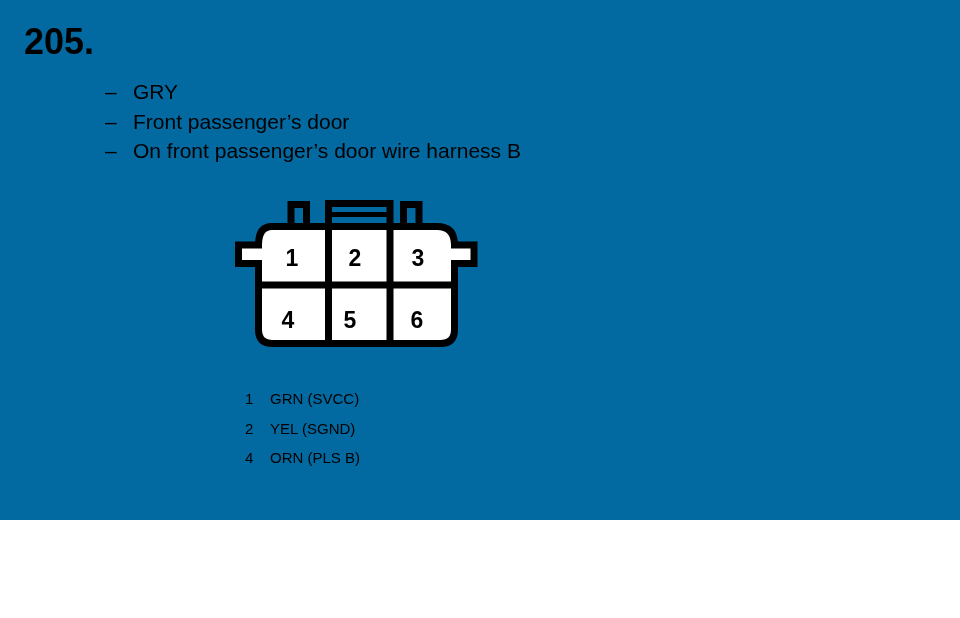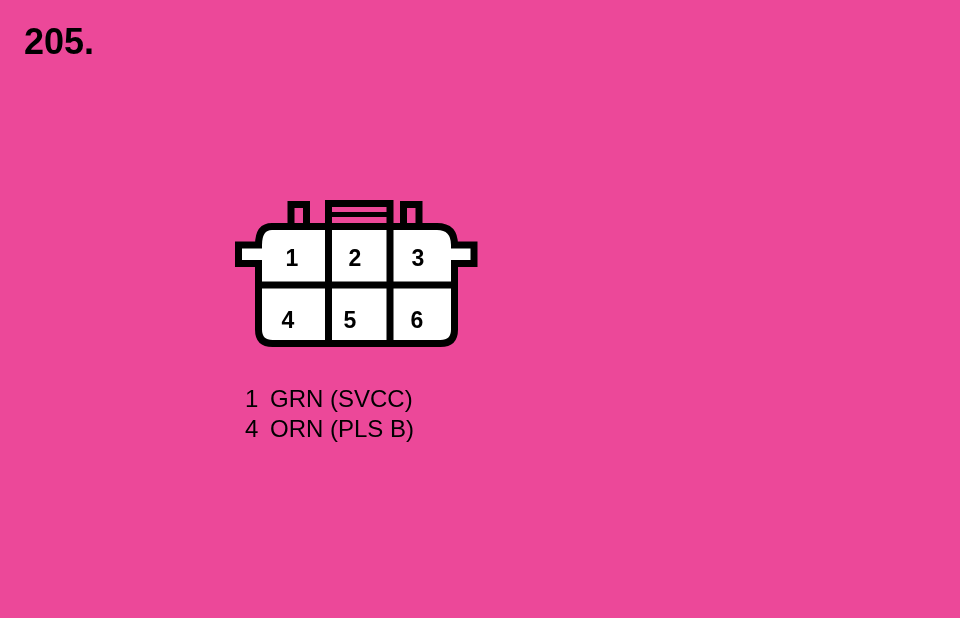--- a/index.html
+++ b/index.html
@@ -1,21 +1,21 @@
 <!DOCTYPE html>
 <html><head>
 <meta charset="utf-8">
 <style>
   * { margin: 0; padding: 0; box-sizing: border-box; }
   html, body { background: #ffffff; }
   .page {
     position: relative;
     width: 960px;
-    height: 618px;
-    background: #ec4899;
+    height: 520px;
+    background: #0369a1;
     color: #000000;
     font-family: "Liberation Sans", sans-serif;
     overflow: hidden;
   }
   .title-num {
     position: absolute;
     left: 24px;
     top: 24px;
     font-size: 36px;
     font-weight: bold;
@@ -69,36 +69,41 @@
     font-family: "Liberation Sans", sans-serif;
     font-size: 23px;
     font-weight: bold;
     fill: #000000;
     text-anchor: middle;
   }
   .pinout {
     position: absolute;
     left: 245px;
     top: 384px;
-    font-size: 24px;
+    font-size: 15px;
     line-height: 29.6px;
   }
   .pin-row { white-space: nowrap; }
   .pin-num {
     display: inline-block;
     min-width: 25px;
   }
 </style>
 </head>
 <body>
 
 <div class="page">
 
   <span class="title-num">205.</span>
 
+  <div class="details">
+    <div class="detail-line"><span class="dash">–</span><span>GRY</span></div>
+    <div class="detail-line"><span class="dash">–</span><span>Front passenger’s door</span></div>
+    <div class="detail-line"><span class="dash">–</span><span>On front passenger’s door wire harness B</span></div>
+  </div>
 
   <svg class="connector-svg" width="260" height="170" viewBox="225 190 260 170" xmlns="http://www.w3.org/2000/svg">
 
     <path class="lines" d="M 291 227 V 204.5 H 306.5 V 227"></path>
 
     <path class="lines" d="M 403.5 227 V 204.5 H 419 V 227"></path>
 
     <path class="lines" d="M 328.5 227 V 203.5 H 390 V 227"></path>
     <path class="thin-line" d="M 326 214.5 H 392"></path>
 
@@ -126,16 +131,17 @@
     <text class="cav" x="292" y="266">1</text>
     <text class="cav" x="355" y="266">2</text>
     <text class="cav" x="418" y="266">3</text>
     <text class="cav" x="288" y="328">4</text>
     <text class="cav" x="350" y="328">5</text>
     <text class="cav" x="417" y="328">6</text>
   </svg>
 
   <div class="pinout">
     <div class="pin-row"><span class="pin-num">1</span><span class="pin-label">GRN (SVCC)</span></div>
+    <div class="pin-row"><span class="pin-num">2</span><span class="pin-label">YEL (SGND)</span></div>
     <div class="pin-row"><span class="pin-num">4</span><span class="pin-label">ORN (PLS B)</span></div>
   </div>
 
 </div>
 
 </body></html>

